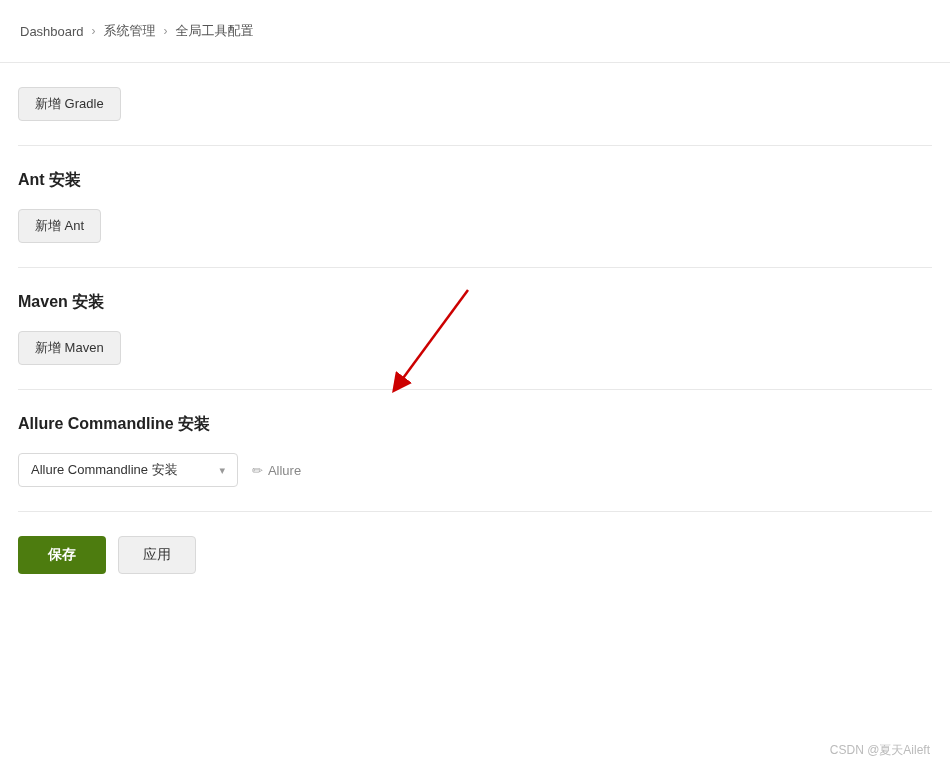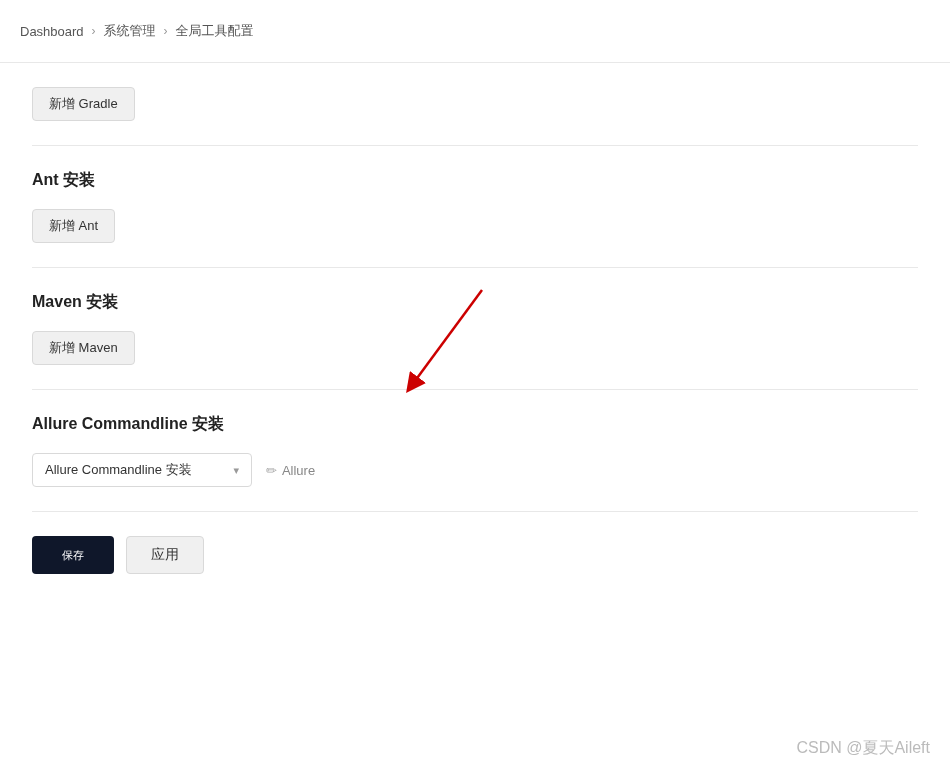--- a/index.html
+++ b/index.html
@@ -31,21 +31,21 @@
       color: #555;
     }
 
     .breadcrumb-separator {
       margin: 0 8px;
       color: #999;
       font-size: 12px;
     }
 
     .content {
-      padding: 0 32px;
+      padding: 0 18px;
     }
 
     .section {
       padding: 24px 0;
       border-bottom: 1px solid #e8e8e8;
     }
 
     .section:last-of-type {
       border-bottom: none;
     }
@@ -111,27 +111,27 @@
     }
 
     .bottom-buttons {
       display: flex;
       gap: 12px;
       padding: 24px 0 30px 0;
     }
 
     .btn-save {
       padding: 9px 30px;
-      background: #0f172a;
+      background: #4d7c0f;
       color: #fff;
       border: none;
       border-radius: 4px;
-      font-size: 11px;
-      cursor: pointer;
-      font-weight: 400;
+      font-size: 14px;
+      cursor: pointer;
+      font-weight: 700;
     }
 
     .btn-apply {
       padding: 9px 24px;
       background: #f0f0f0;
       color: #333;
       border: 1px solid #d9d9d9;
       border-radius: 4px;
       font-size: 14px;
       cursor: pointer;
@@ -140,21 +140,21 @@
 
     .arrow-annotation {
       position: absolute;
       pointer-events: none;
     }
 
     .csdn-watermark {
       position: absolute;
       bottom: 12px;
       right: 20px;
-      font-size: 16px;
+      font-size: 12px;
       color: #bbb;
     }
   </style>
 </head>
 <body>
 
 <div class="breadcrumb">
   <span class="breadcrumb-item">Dashboard</span>
   <span class="breadcrumb-separator">›</span>
   <span class="breadcrumb-item">系统管理</span>

